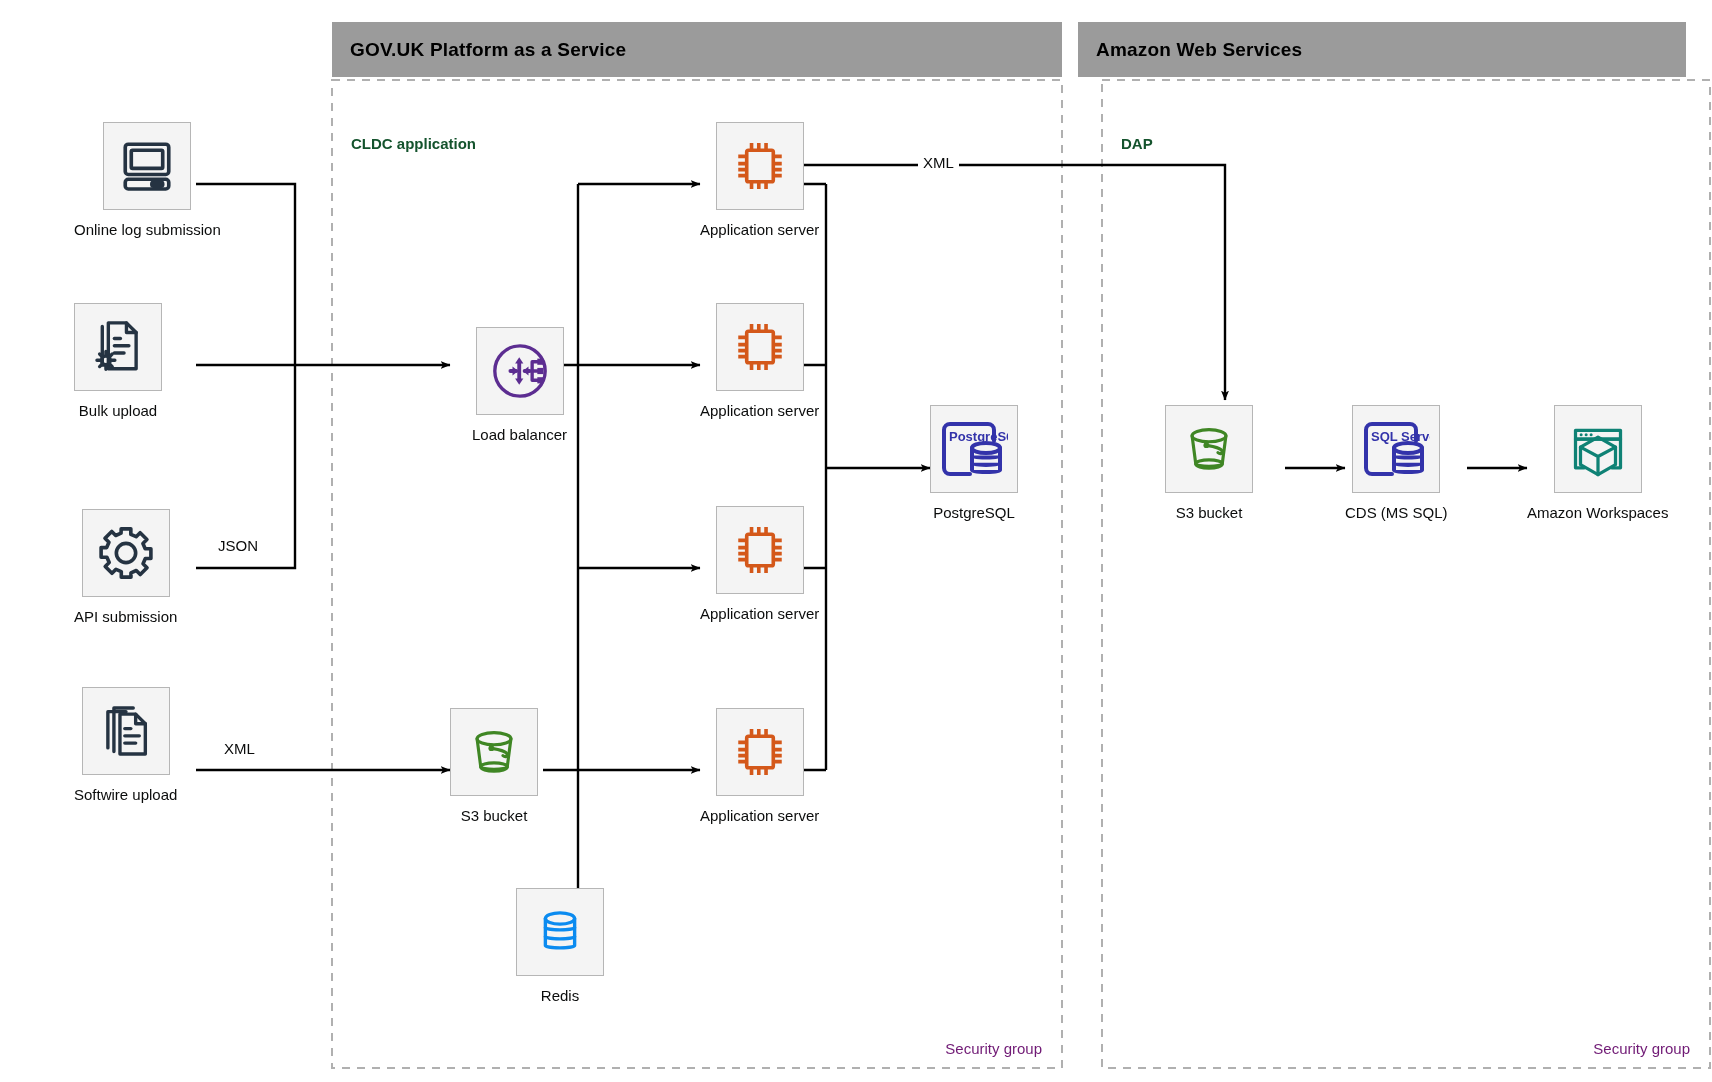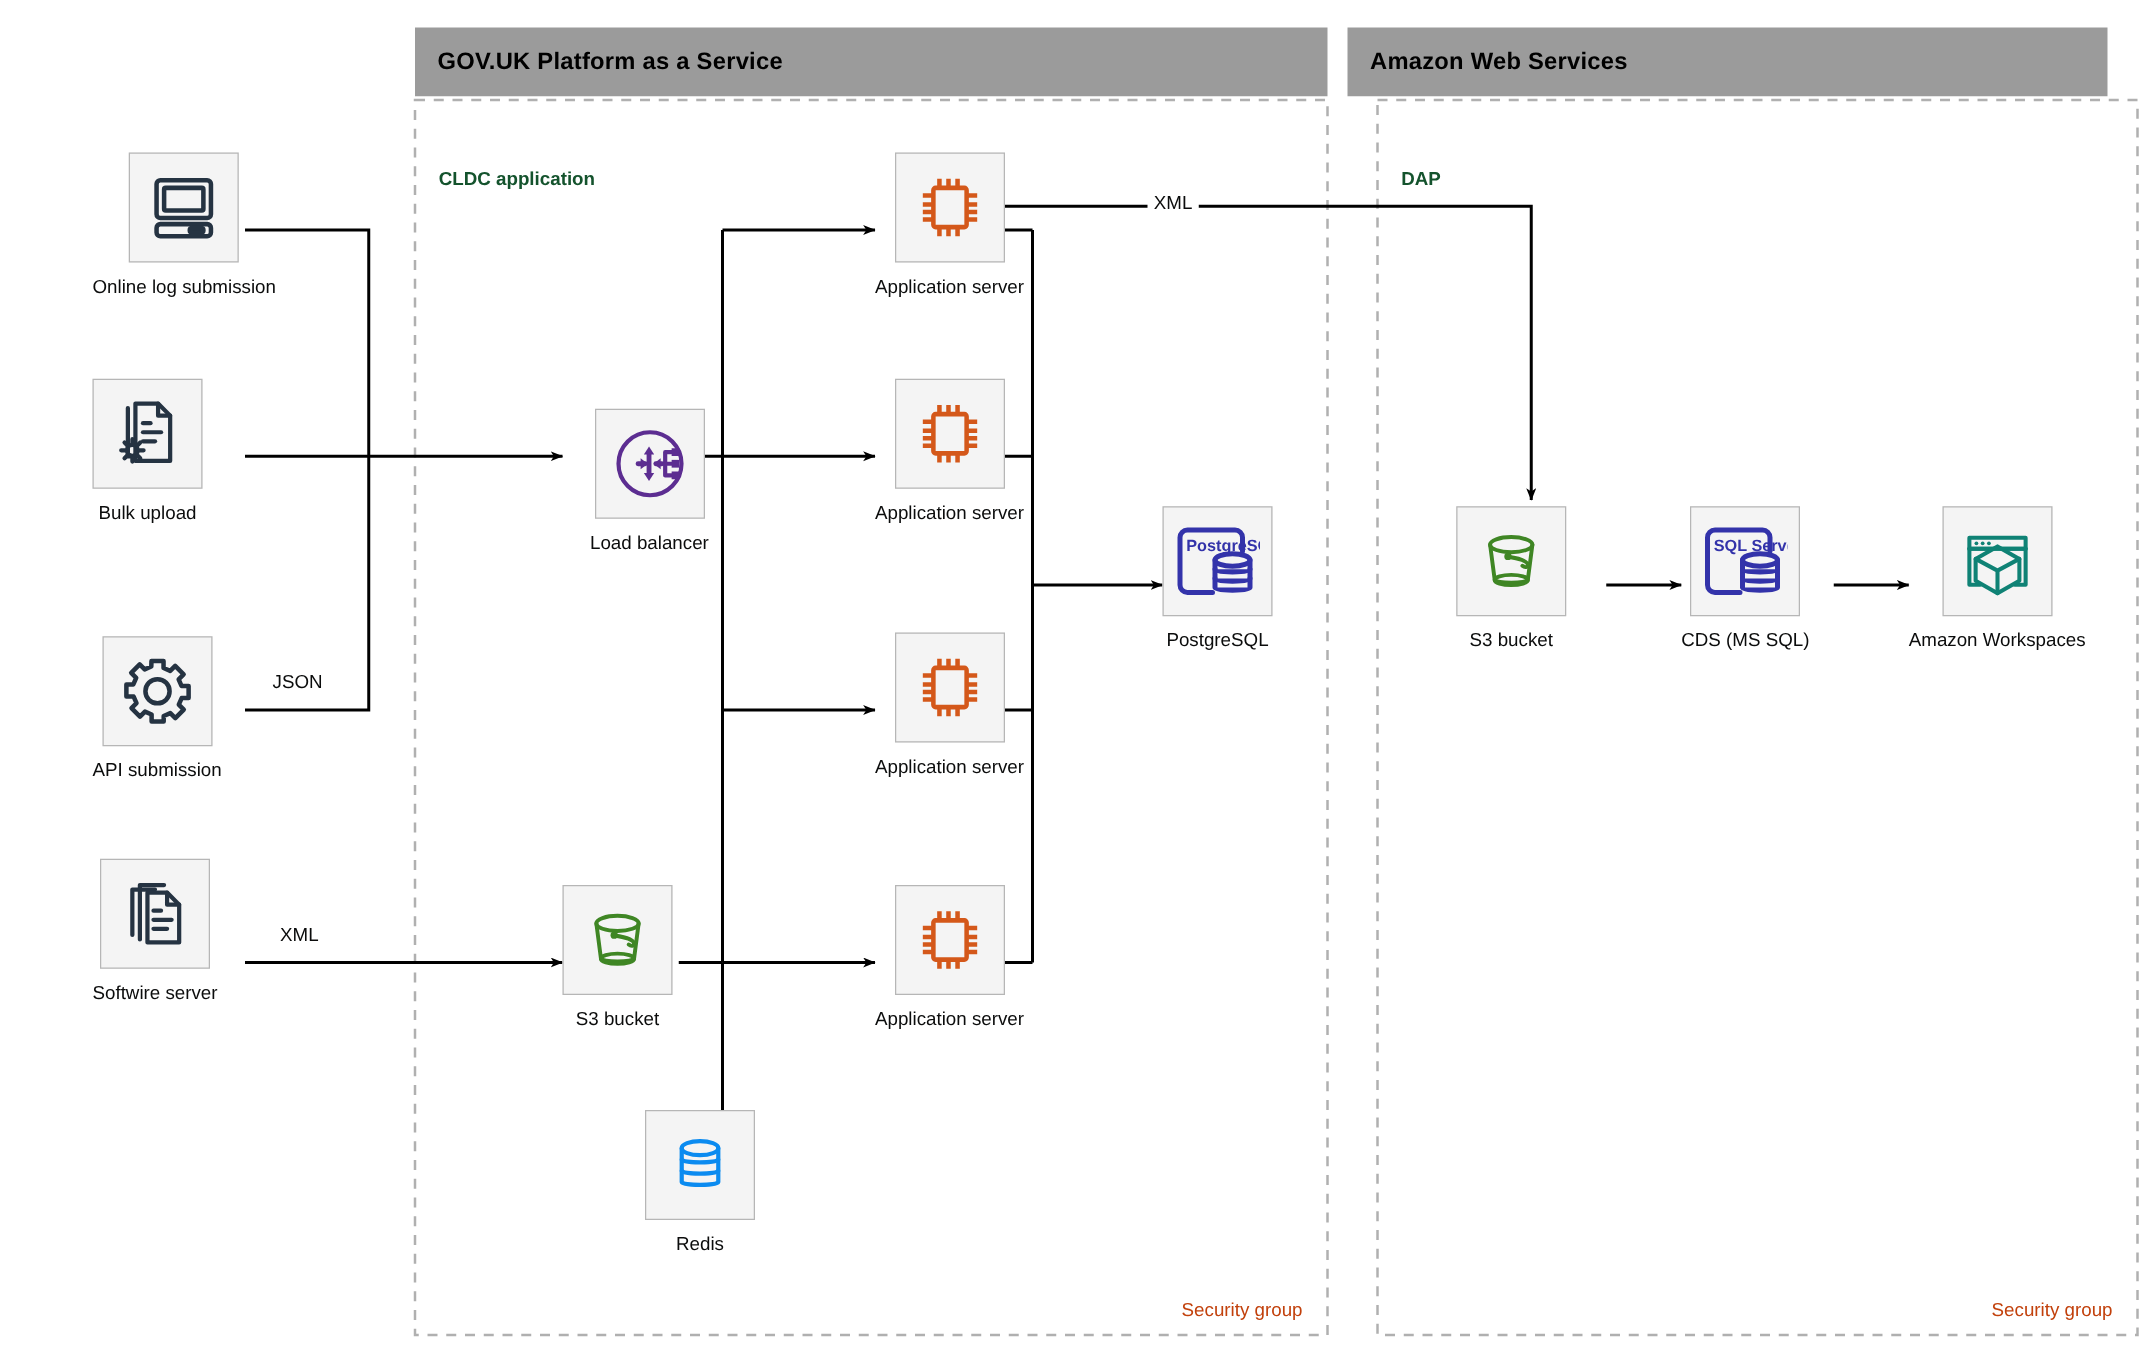--- a/index.html
+++ b/index.html
@@ -4,21 +4,21 @@
 <style>
   html,body{margin:0;padding:0;background:#ffffff;}
   body{width:1712px;height:1082px;font-family:"Liberation Sans",sans-serif;overflow:hidden;}
   #stage{position:relative;width:1712px;height:1082px;background:#ffffff;}
   svg.layer{position:absolute;left:0;top:0;width:1712px;height:1082px;}
 
   .zone-header{position:absolute;background:#9b9b9b;display:flex;align-items:center;box-sizing:border-box;padding-left:18px;}
   .zone-header-label{color:#000000;font-size:19px;font-weight:bold;letter-spacing:.2px;}
 
   .zone-sublabel{position:absolute;color:#14532d;font-size:15px;font-weight:bold;margin-top:40px;}
-  .zone-footlabel{position:absolute;color:#c2410c;font-size:15px;text-align:right;}
+  .zone-footlabel{position:absolute;color:#701a75;font-size:15px;text-align:right;}
 
   .node{position:absolute;display:flex;flex-direction:column;align-items:center;}
   .node-box{width:88px;height:88px;background:#f4f4f4;border:1px solid #b6b6b6;box-sizing:border-box;
             display:flex;align-items:center;justify-content:center;}
   .node-label{margin-top:11px;font-size:15px;color:#0b0c0c;white-space:nowrap;text-align:center;}
 
   .edge-label{position:absolute;font-size:15px;color:#0b0c0c;background:#ffffff;padding:0 5px;white-space:nowrap;}
 
   .sqlbadge{font-family:"Liberation Sans",sans-serif;font-weight:bold;}
 </style>
@@ -129,21 +129,21 @@
       <svg width="58" height="58" viewBox="0 0 48 48" fill="none" stroke="#253342" stroke-width="2.8" stroke-linejoin="round" stroke-linecap="round">
         <path d="M9 8 L24 8 M9 8 L9 38"></path>
         <path d="M14 5 L30 5 M14 5 L14 41"></path>
         <path d="M19 10 L32 10 L40 18 L40 43 L19 43 Z"></path>
         <path d="M32 10 L32 18 L40 18"></path>
         <path d="M23 22 L28 22"></path>
         <path d="M23 28 L35 28"></path>
         <path d="M23 34 L32 34"></path>
       </svg>
     </div>
-    <div class="node-label">Softwire server</div>
+    <div class="node-label">Softwire upload</div>
   </div>
 
   <div class="node" style="left:472px;top:303px;margin-top:24px;">
     <div class="node-box">
       <svg width="62" height="62" viewBox="0 0 48 48" fill="none" stroke="#5c2d91" stroke-width="2.6" stroke-linejoin="round" stroke-linecap="round">
         <circle cx="24" cy="24" r="19.5"></circle>
         <path d="M21 24 L16.6 24" stroke-width="3"></path>
         <path d="M22.6 24 L18.2 20.6 L18.2 27.4 Z" fill="#5c2d91" stroke="none"></path>
         <path d="M23.4 17.5 L23.4 30.5" stroke-width="3"></path>
         <path d="M23.4 13.3 L20.2 18.2 L26.6 18.2 Z" fill="#5c2d91" stroke="none"></path>

